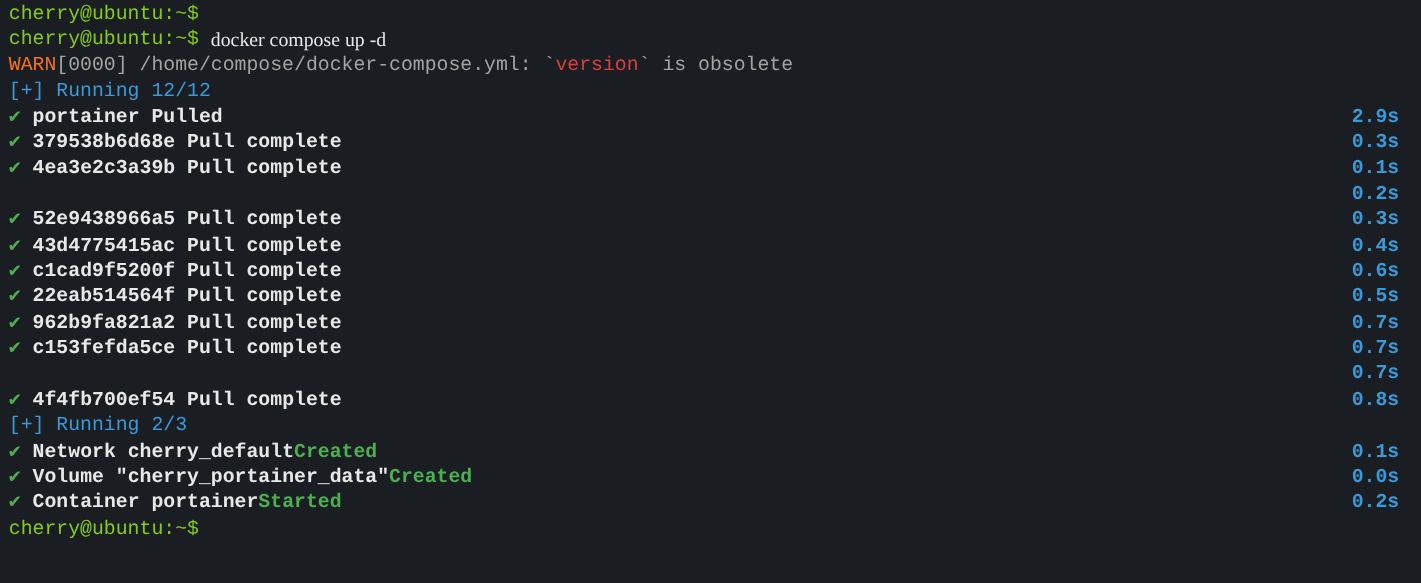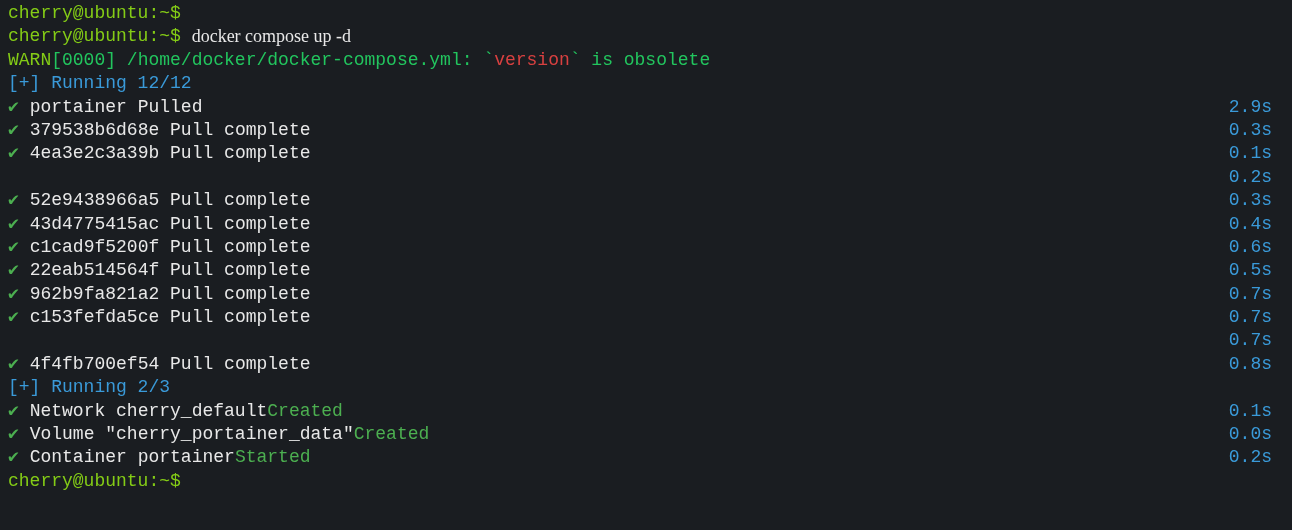--- a/index.html
+++ b/index.html
@@ -23,24 +23,24 @@
       display: flex;
     }
     .prompt {
       color: #84cc16;
     }
     .command {
       color: #e8e8e8;
       font-family: Liberation Serif, serif;
     }
     .warn-yellow {
-      color: #84cc16;
+      color: #f97316;
     }
     .warn-text {
-      color: #22c55e;
+      color: #a3a3a3;
     }
     .red {
       color: #d84040;
     }
     .cyan-bracket {
       color: #3a9ad9;
     }
     .cyan-text {
       color: #3a9ad9;
     }
@@ -52,20 +52,21 @@
     }
     .blue-time {
       color: #3a9ad9;
     }
     .green-status {
       color: #4caf50;
     }
     .row {
       display: flex;
       width: 100%;
+      font-weight: bold;
     }
     .row-left {
       flex: 0 0 auto;
     }
     .row-status {
       flex: 0 0 auto;
     }
     .row-spacer {
       flex: 1 1 auto;
     }
@@ -80,21 +81,21 @@
 
 <div class="line">
   <span class="prompt">cherry@ubuntu:~$ </span>
 </div>
 
 <div class="line">
   <span class="prompt">cherry@ubuntu:~$ </span><span class="command">docker compose up -d</span>
 </div>
 
 <div class="line">
-  <span class="warn-yellow">WARN</span><span class="warn-text">[0000] </span><span class="warn-text">/home/docker/docker-compose.yml: </span><span class="warn-text">`</span><span class="red">version</span><span class="warn-text">`</span><span class="warn-text"> is obsolete</span>
+  <span class="warn-yellow">WARN</span><span class="warn-text">[0000] </span><span class="warn-text">/home/compose/docker-compose.yml: </span><span class="warn-text">`</span><span class="red">version</span><span class="warn-text">`</span><span class="warn-text"> is obsolete</span>
 </div>
 
 <div class="line">
   <span class="cyan-bracket">[+]</span><span class="cyan-text"> Running 12/12</span>
 </div>
 
 <div class="row">
   <span class="row-left"><span class="green-check"> ✔ </span><span class="white">portainer Pulled</span></span>
   <span class="row-spacer"></span>
   <span class="row-time blue-time">2.9s</span>

